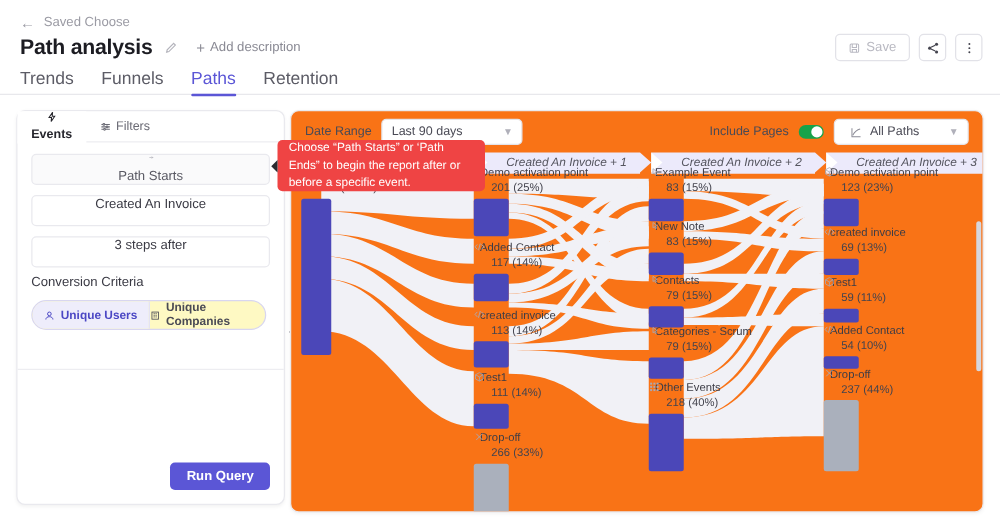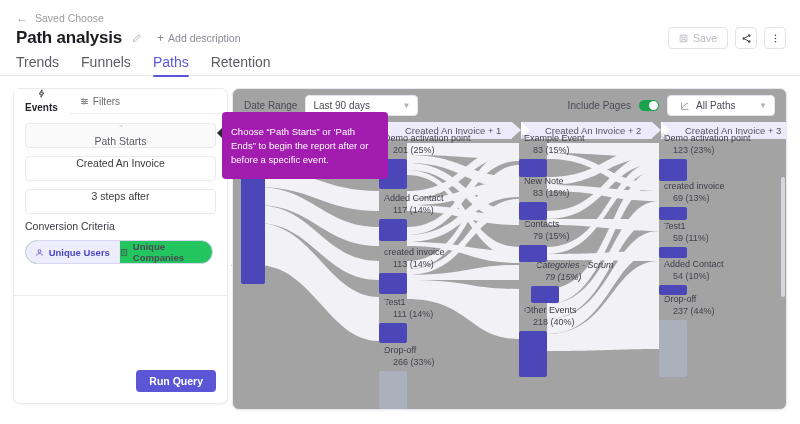--- a/index.html
+++ b/index.html
@@ -86,21 +86,21 @@
     height:25px; border:1px solid #e9e9ee; border-radius:4px;
     display:flex; align-items:center; padding:0 10px; gap:7px;
     font-size:10.5px; color:#3a3a44; margin-bottom:8px; background:#fff;flex-direction:column;
   }
   .step-row.muted { background:#fafafb; color:#5a5a64; }
 
   .conv-block { position:absolute; left:11px; top:131px; right:11px; }
   .conv-label { font-size:10.5px; color:#3a3a44; margin-bottom:8px; }
   .segmented {
     display:flex; height:24px; width:188px;
-    border:1px solid #d8d6f0; border-radius:12px; overflow:hidden; background:#22c55e;
+    border:1px solid #d8d6f0; border-radius:12px; overflow:hidden; background:#fef9c3;
   }
   .seg {
     flex:1; display:flex; align-items:center; justify-content:center; gap:5px;
     font-size:9.5px; color:#4a4a55; font-weight:bold;
   }
   .seg.active { background:#eeedfb; color:#4b47c4; }
   .seg + .seg { border-left:1px solid #e4e3f3; }
   .panel-divider {
     position:absolute; left:0; right:0; top:206px; height:1px; background:#ededf1;
   }
@@ -110,21 +110,21 @@
     border:none; border-radius:4px; height:22px; padding:0 13px;
   }
   .drag-handle {
     position:absolute; left:229px; top:257px; width:14px; height:16px;
     display:flex; align-items:center; justify-content:center; color:#8e8e99;
   }
 
   
   .chart-panel {
     position:absolute; left:232px; top:88px; width:555px; height:322px;
-    background:#a3a3a3; border:1px solid #e9e9ee; border-radius:7px; overflow:hidden;
+    background:#f97316; border:1px solid #e9e9ee; border-radius:7px; overflow:hidden;
     box-shadow:0 1px 3px rgba(0,0,0,0.05);
   }
   .chart-toolbar {
     position:absolute; left:0; top:0; width:100%; height:33px;
     display:flex; align-items:center; padding:0 11px; gap:8px;
   }
   .tb-label { font-size:10px; color:#4a4a55; }
   .tb-select {
     height:21px; border:1px solid #e4e4ea; border-radius:4px; background:#fff;
     display:flex; align-items:center; gap:6px; padding:0 7px;
@@ -141,21 +141,21 @@
   }
   .spacer { flex:1; }
 
   
   .col-headers { position:absolute; left:0; top:33px; width:100%; height:17px; }
   .col-head {
     position:absolute; top:0; height:17px; background:#eceafb;
     display:flex; align-items:center;
     font-size:9.5px; color:#55555f;
   }
-  .col-head span { padding-left:24px; }
+  .col-head span { padding-left:24px;font-style:italic; }
   .col-head:before {
     content:""; position:absolute; left:0; top:0;
     border-top:8.5px solid transparent; border-bottom:8.5px solid transparent;
     border-left:9px solid #fff;
   }
   .col-head:after {
     content:""; position:absolute; right:-9px; top:0;
     border-top:8.5px solid transparent; border-bottom:8.5px solid transparent;
     border-left:9px solid #eceafb; z-index:2;
   }
@@ -169,22 +169,22 @@
     font-size:9px; color:#3c3c46; white-space:nowrap; line-height:1.25;
   }
   .node-icon { flex:none; margin-top:1px; color:#a9a9b4; }
   .node-count { font-size:9px; color:#44444e; padding-left:14px; margin-top:1px; }
   .node-bar { background:#4b47b8; border-radius:2px; }
   .node-bar.dropoff { background:#aab0bc; }
 
   
   .tooltip {
     position:absolute; left:222px; top:112px; width:166px;
-    background:#a21caf; color:#fff; border-radius:4px;
-    padding:13px 9px; font-size:9.5px; line-height:1.45; z-index:50;
+    background:#ef4444; color:#fff; border-radius:4px;
+    padding:0 9px; font-size:9.5px; line-height:1.45; z-index:50;
   }
   .tooltip:before {
     content:""; position:absolute; left:-5px; top:16px;
     border-top:5px solid transparent; border-bottom:5px solid transparent;
     border-right:5px solid #2b2b30;
   }
   .scrollbar {
     position:absolute; right:1px; top:88px; width:4px; height:120px;
     background:#d6d6dd; border-radius:2px;
   }
@@ -493,21 +493,21 @@
           <span class="node-icon">
             <svg width="9" height="9" viewBox="0 0 16 16" fill="none" stroke="currentColor" stroke-width="1.2">
               <path d="M6 3.5l6 4.5-2.6.7 1.6 3-1.4.8-1.6-3L6 11z"></path>
             </svg>
           </span>
           <span>Contacts</span>
         </div>
         <div class="node-count">79 (15%)</div>
         <div class="node-bar" style="width:28px; height:17px; margin-top:4px;"></div>
       </div>
-      <div class="node" style="left:298px; top:121px;font-style:italic;">
+      <div class="node" style="left:286px; top:121px;">
         <div class="node-label">
           <span class="node-icon">
             <svg width="9" height="9" viewBox="0 0 16 16" fill="none" stroke="currentColor" stroke-width="1.2">
               <path d="M6 3.5l6 4.5-2.6.7 1.6 3-1.4.8-1.6-3L6 11z"></path>
             </svg>
           </span>
           <span>Categories - Scrum</span>
         </div>
         <div class="node-count">79 (15%)</div>
         <div class="node-bar" style="width:28px; height:17px; margin-top:4px;"></div>

